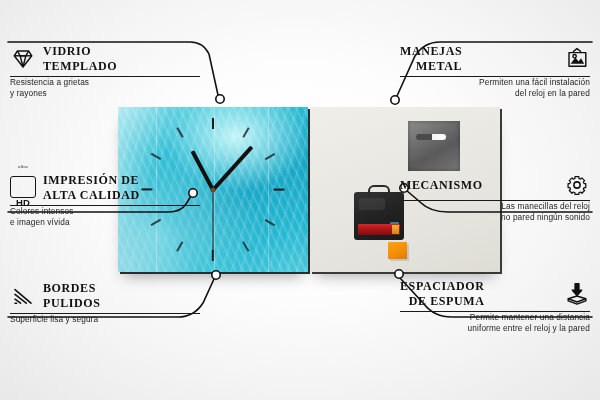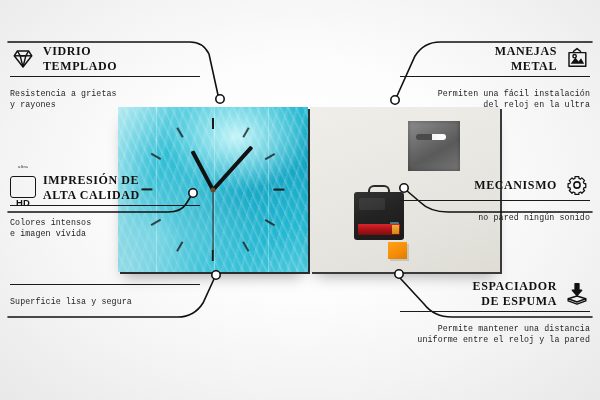--- a/index.html
+++ b/index.html
@@ -78,31 +78,31 @@
     background:rgba(120,190,220,.55); border-radius:1px; }
   #foam-spacer {
     position:absolute; left:78px; top:135px; width:19px; height:17px;
     background:linear-gradient(150deg,#ffa219 0%,#f38c05 60%,#dd7c03 100%);
     box-shadow:2px 2px 0 rgba(0,0,0,.12);
   }
   
   .feature { position:absolute; width:190px; }
   .feature.right { text-align:right; }
   .f-head { display:flex; align-items:center; gap:7px; }
-  .feature.right .f-head { justify-content:flex-end; }
+  .feature.right .f-head { justify-content:space-between; }
   .f-title {
     font-family:"Liberation Serif", serif;
     font-size:12px; font-weight:700; line-height:1.22;
     letter-spacing:.6px; color:#111;
   }
   .f-title .l2 { display:block; }
   .f-rule { height:1px; background:#1a1a1a; margin-top:3px; width:100%; }
   .f-desc {
-    font-family:Liberation Mono, monospace;
-    font-size:8.3px; line-height:1.35; color:#1d1d1d; margin-top:11px;
+    font-family:Liberation Sans, sans-serif;
+    font-size:8.3px; line-height:1.35; color:#1d1d1d; margin-top:0;
     letter-spacing:.1px;
   }
   .f-desc span { display:block; }
   .icon { width:26px; height:24px; flex:0 0 26px; }
   .icon svg { width:100%; height:100%; display:block; }
   .hd-box {
     width:26px; height:22px; border:1.4px solid #151515; border-radius:3px;
     display:flex; flex-direction:column; align-items:center; justify-content:center;
     font-family:"Liberation Sans", sans-serif; color:#111; line-height:1;gap:28px;
   }
@@ -218,20 +218,36 @@
       </span>
     </div>
     <div class="f-rule"></div>
     <div class="f-desc">
       <span>Colores intensos</span>
       <span>e imagen vívida</span>
     </div>
   </div>
 
   <div class="feature left" style="left:10px; top:281px;">
+    <div class="f-head">
+      <span class="icon">
+        <svg viewBox="0 0 32 30">
+          <g stroke="#111" stroke-width="1.9" stroke-linecap="round">
+            <line x1="6" y1="7" x2="26" y2="24"></line>
+            <line x1="6" y1="13" x2="20" y2="24"></line>
+            <line x1="6" y1="19" x2="13" y2="24"></line>
+            <line x1="6" y1="24" x2="8" y2="24"></line>
+          </g>
+        </svg>
+      </span>
+      <span class="f-title">
+        <span>BORDES</span>
+        <span class="l2">PULIDOS</span>
+      </span>
+    </div>
     <div class="f-rule"></div>
     <div class="f-desc">
       <span>Superficie lisa y segura</span>
     </div>
   </div>
 
   <div class="feature right" style="left:400px; top:44px;">
     <div class="f-head">
       <span class="f-title">
         <span>MANEJAS</span>
@@ -244,40 +260,41 @@
             <rect x="6" y="7" width="21" height="17"></rect>
             <path d="M8 21 L14 13 L18 18 L21 14 L25 21 Z" fill="#111" stroke="none"></path>
             <circle cx="13" cy="11.5" r="2.1"></circle>
           </g>
         </svg>
       </span>
     </div>
     <div class="f-rule"></div>
     <div class="f-desc">
       <span>Permiten una fácil instalación</span>
-      <span>del reloj en la ultra</span>
+      <span>del reloj en la pared</span>
     </div>
   </div>
 
   <div class="feature right" style="left:400px; top:173px;">
     <div class="f-head">
       <span class="f-title">
         <span>MECANISMO</span>
       </span>
       <span class="icon">
         <svg viewBox="0 0 32 30">
           <g fill="none" stroke="#111" stroke-width="1.9" stroke-linejoin="round">
             <path d="M13 3.5 h6 v2.6 l2.6 1.1 1.9-1.9 4.2 4.2 -1.9 1.9 1.1 2.6 h2.6 v6 h-2.6 l-1.1 2.6 1.9 1.9 -4.2 4.2 -1.9-1.9 -2.6 1.1 v2.6 h-6 v-2.6 l-2.6-1.1 -1.9 1.9 -4.2-4.2 1.9-1.9 -1.1-2.6 h-2.6 v-6 h2.6 l1.1-2.6 -1.9-1.9 4.2-4.2 1.9 1.9 2.6-1.1 z" transform="scale(0.82) translate(3.4,2.2)"></path>
             <circle cx="16" cy="15" r="3.9"></circle>
           </g>
         </svg>
       </span>
     </div>
     <div class="f-rule"></div>
     <div class="f-desc">
+      <span>Las manecillas del reloj</span>
       <span>no pared ningún sonido</span>
     </div>
   </div>
 
   <div class="feature right" style="left:400px; top:279px;">
     <div class="f-head">
       <span class="f-title">
         <span>ESPACIADOR</span>
         <span class="l2">DE ESPUMA</span>
       </span>

